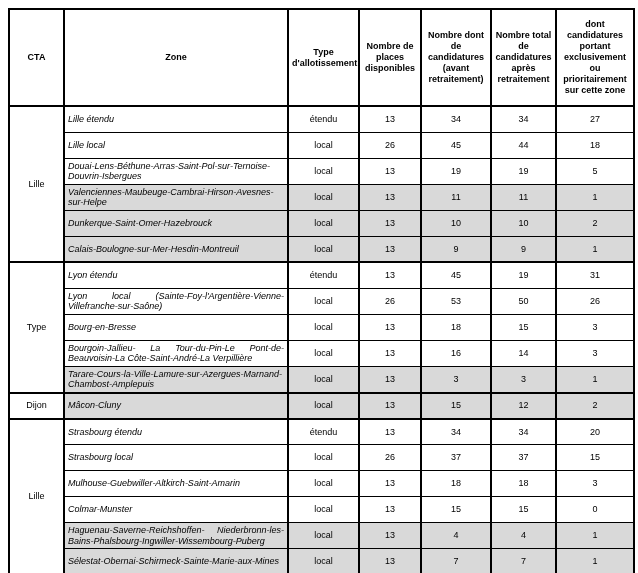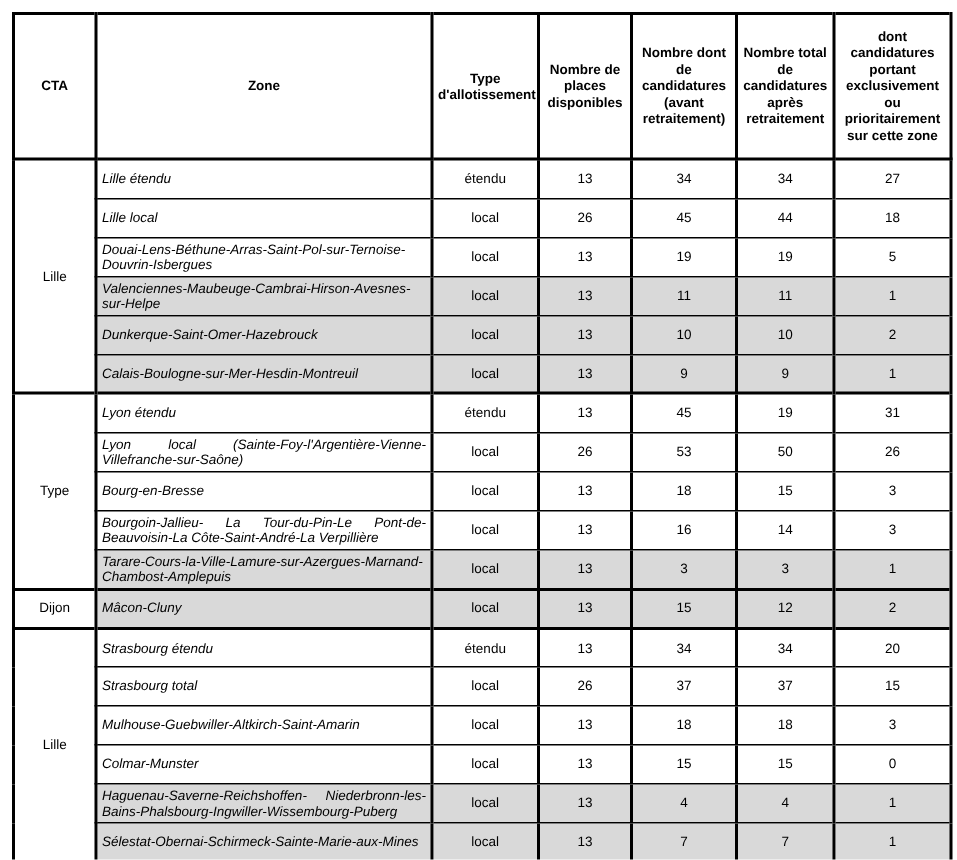--- a/index.html
+++ b/index.html
@@ -185,21 +185,21 @@
         <tr class="group-start">
           <td class="cta-cell" rowspan="6">Lille</td>
           <td class="zone-cell">Strasbourg étendu</td>
           <td class="type-cell">étendu</td>
           <td class="num-cell">13</td>
           <td class="num-cell">34</td>
           <td class="num-cell">34</td>
           <td class="num-cell">20</td>
         </tr>
         <tr>
-          <td class="zone-cell">Strasbourg total</td>
+          <td class="zone-cell">Strasbourg local</td>
           <td class="type-cell">local</td>
           <td class="num-cell">26</td>
           <td class="num-cell">37</td>
           <td class="num-cell">37</td>
           <td class="num-cell">15</td>
         </tr>
         <tr>
           <td class="zone-cell">Mulhouse-Guebwiller-Altkirch-Saint-Amarin</td>
           <td class="type-cell">local</td>
           <td class="num-cell">13</td>

